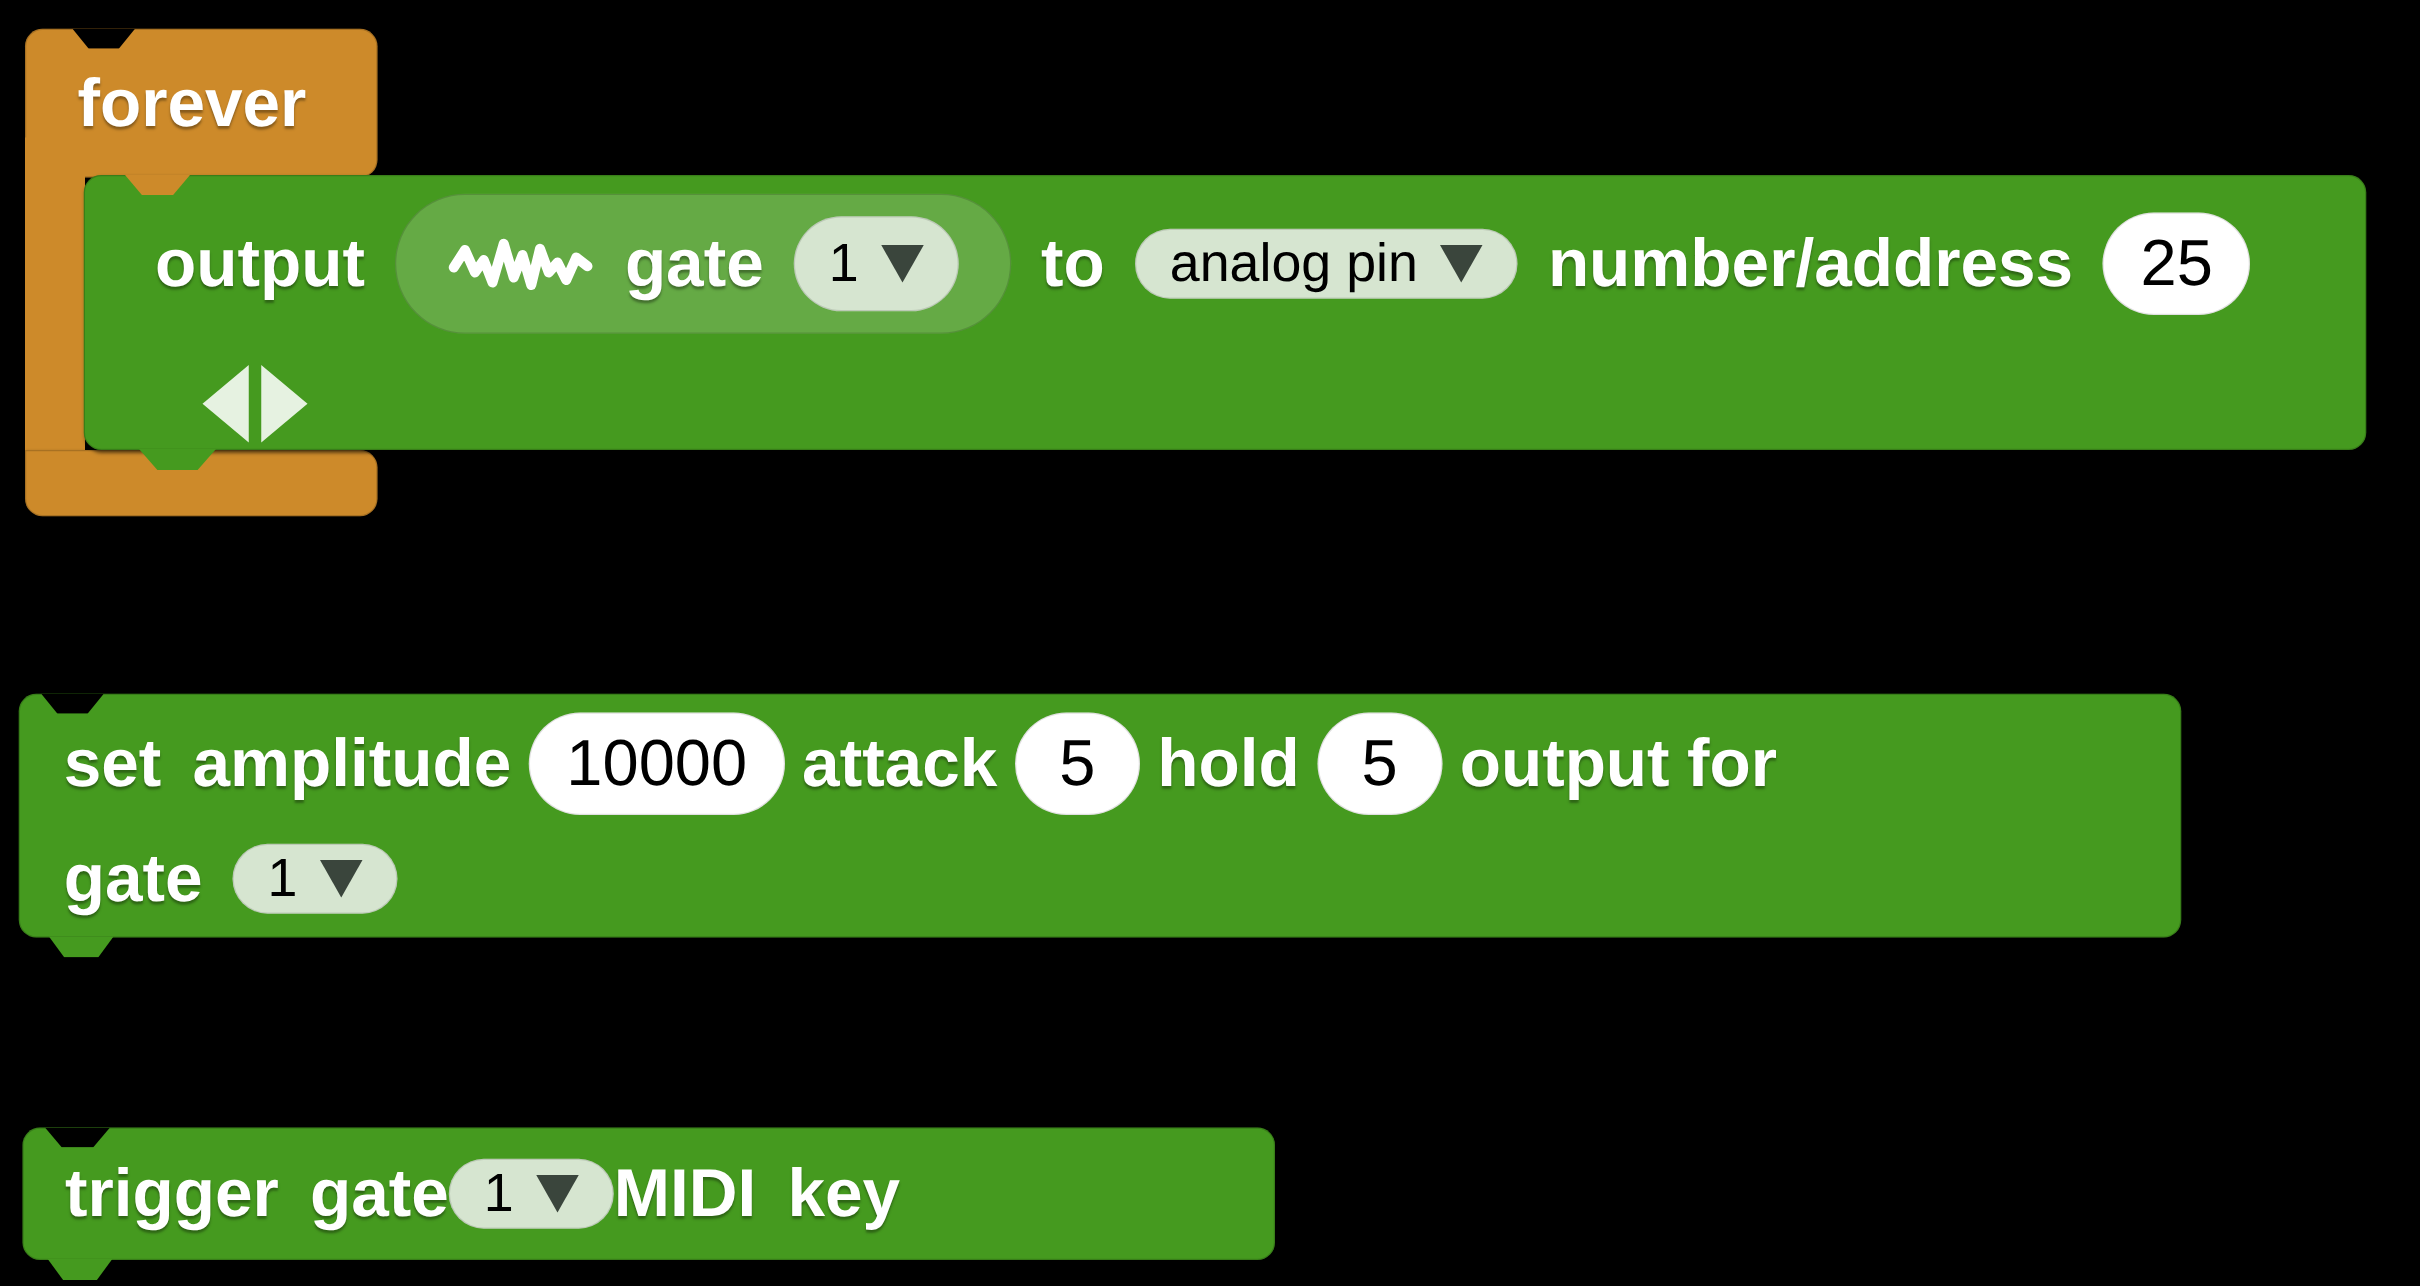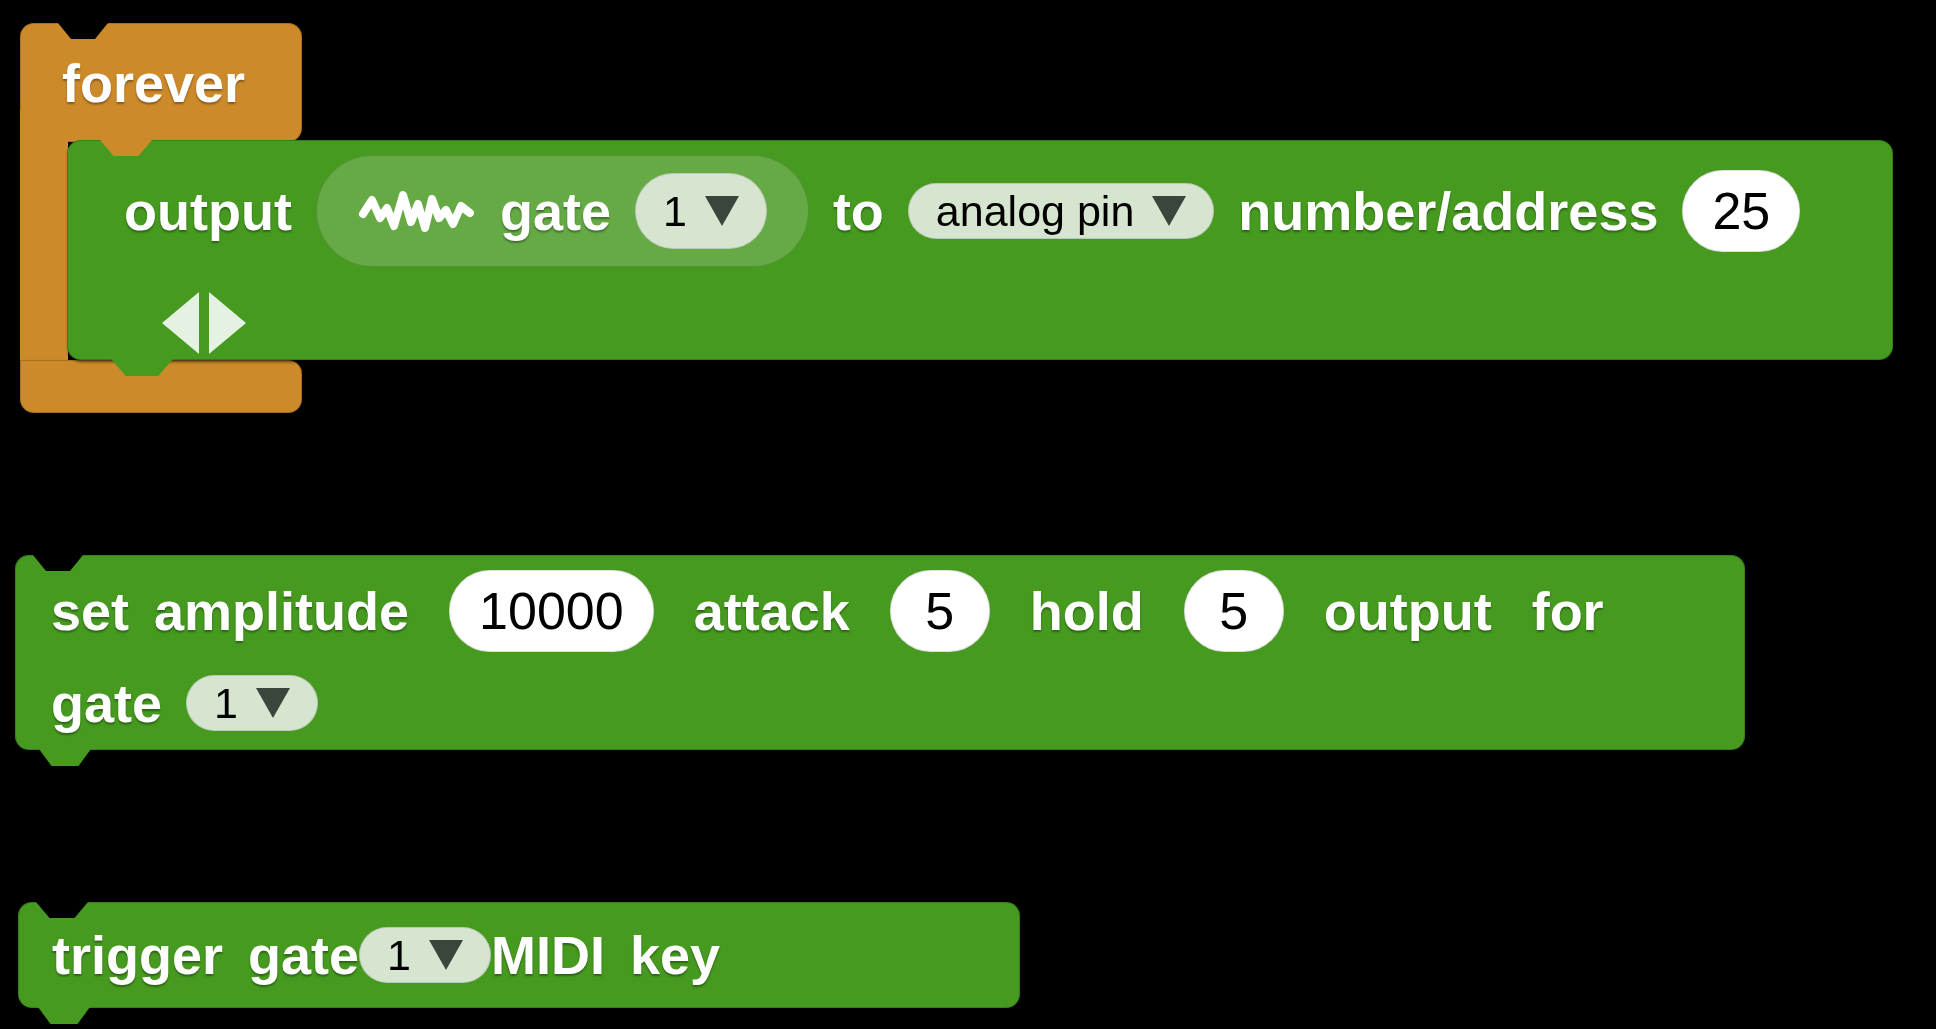--- a/index.html
+++ b/index.html
@@ -78,21 +78,21 @@
     left:67px;top:140px;width:1826px;height:220px;z-index:2;
     padding:12px 40px 0 57px;
   }
   .output-block .row1{gap:24px;height:118px;}
   .output-block .row2{gap:10px;margin-top:22px;padding-left:38px;}
   
   .set-block{
     left:15px;top:555px;width:1730px;height:195px;
     padding:12px 36px 0 36px;
   }
-  .set-block .row1{gap:40px;height:88px;}
+  .set-block .row1{gap:14px;height:88px;}
   .set-block .row2{gap:24px;margin-top:8px;height:80px;}
   
   .trigger-block{
     left:18px;top:902px;width:1002px;height:106px;
     padding:0 34px;display:flex;align-items:center;box-sizing:border-box;
   }
 </style>
 </head>
 <body>
 

